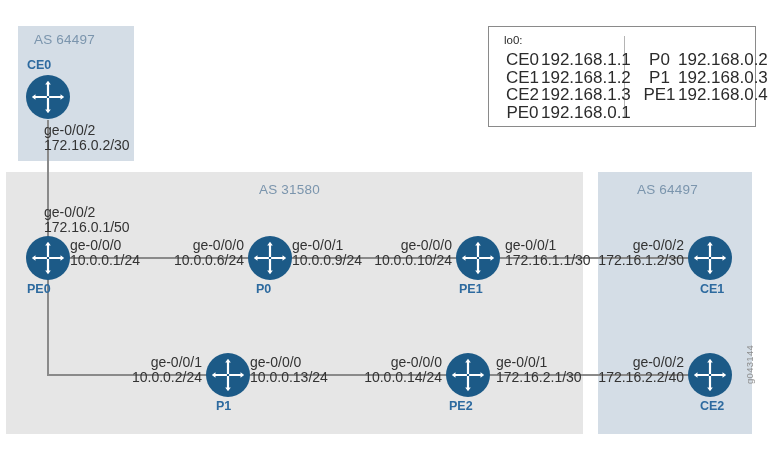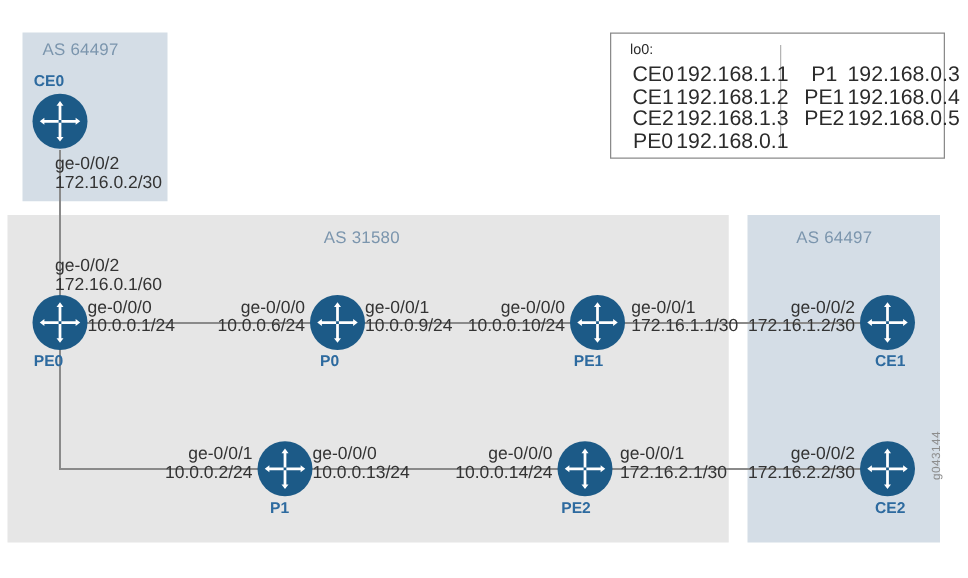--- a/index.html
+++ b/index.html
@@ -245,21 +245,21 @@
   </div>
   <div class="node-label" style="left:700px; top:399px;">CE2</div>
 
   <div class="iface left" style="left:44px; top:123px;">
     <span class="l1">ge-0/0/2</span>
     <span class="l2">172.16.0.2/30</span>
   </div>
 
   <div class="iface left" style="left:44px; top:205px;">
     <span class="l1">ge-0/0/2</span>
-    <span class="l2">172.16.0.1/60</span>
+    <span class="l2">172.16.0.1/50</span>
   </div>
 
   <div class="iface left" style="left:70px; top:238px;">
     <span class="l1">ge-0/0/0</span>
     <span class="l2">10.0.0.1/24</span>
   </div>
 
   <div class="iface right" style="left:100px; top:238px; width:144px;">
     <span class="l1">ge-0/0/0</span>
     <span class="l2">10.0.0.6/24</span>
@@ -300,21 +300,21 @@
     <span class="l2">10.0.0.14/24</span>
   </div>
 
   <div class="iface left" style="left:496px; top:355px;">
     <span class="l1">ge-0/0/1</span>
     <span class="l2">172.16.2.1/30</span>
   </div>
 
   <div class="iface right" style="left:560px; top:355px; width:124px;">
     <span class="l1">ge-0/0/2</span>
-    <span class="l2">172.16.2.2/30</span>
+    <span class="l2">172.16.2.2/40</span>
   </div>
 
   <div id="legend">
     <div class="lg-title">lo0:</div>
     <div class="lg-divider"></div>
 
     <div class="lg-col c1">
       <div class="lg-row">
         <span class="nm">CE0</span><span class="ip">192.168.1.1</span>
       </div>
@@ -324,26 +324,26 @@
       <div class="lg-row">
         <span class="nm">CE2</span><span class="ip">192.168.1.3</span>
       </div>
       <div class="lg-row">
         <span class="nm">PE0</span><span class="ip">192.168.0.1</span>
       </div>
     </div>
 
     <div class="lg-col c2">
       <div class="lg-row">
+        <span class="nm">P0</span><span class="ip">192.168.0.2</span>
+      </div>
+      <div class="lg-row">
         <span class="nm">P1</span><span class="ip">192.168.0.3</span>
       </div>
       <div class="lg-row">
         <span class="nm">PE1</span><span class="ip">192.168.0.4</span>
       </div>
-      <div class="lg-row">
-        <span class="nm">PE2</span><span class="ip">192.168.0.5</span>
-      </div>
     </div>
   </div>
 
   <div id="watermark">g043144</div>
 
 </div>
 
 </body></html>

